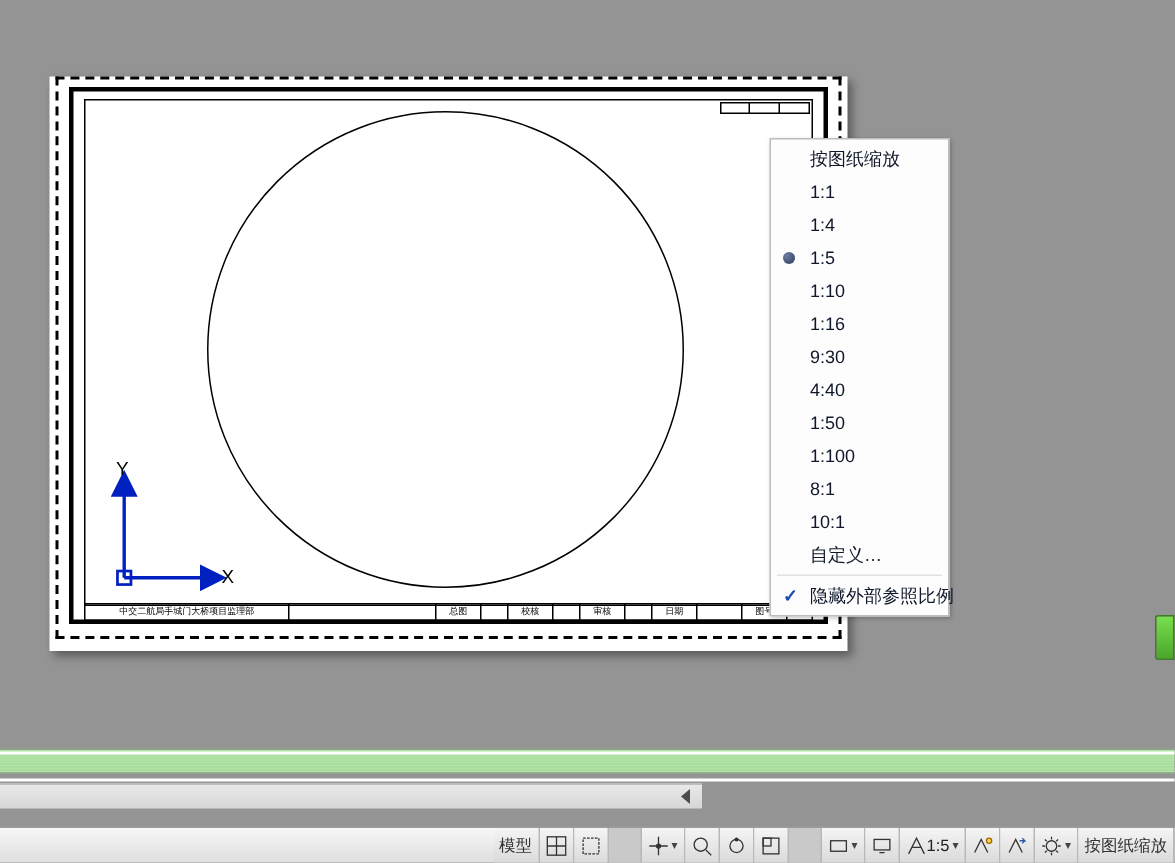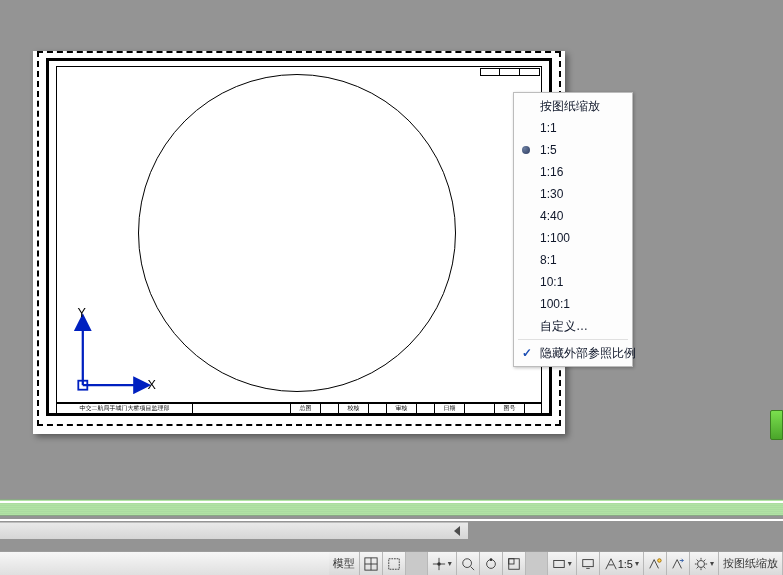--- a/index.html
+++ b/index.html
@@ -229,28 +229,30 @@
     <div class="title-cell" style="width:30px">图号</div>
     <div class="title-cell" style="width:18px"></div>
   </div>
 </div>
 
 <div class="green-strip"></div>
 
 <div class="scale-menu">
   <div class="scale-item">按图纸缩放</div>
   <div class="scale-item">1:1</div>
+  <div class="scale-item">1:4</div>
   <div class="scale-item selected">1:5</div>
+  <div class="scale-item">1:10</div>
   <div class="scale-item">1:16</div>
-  <div class="scale-item">1:30</div>
+  <div class="scale-item">9:30</div>
   <div class="scale-item">4:40</div>
+  <div class="scale-item">1:50</div>
   <div class="scale-item">1:100</div>
   <div class="scale-item">8:1</div>
   <div class="scale-item">10:1</div>
-  <div class="scale-item">100:1</div>
   <div class="scale-item">自定义…</div>
   <div class="scale-sep"></div>
   <div class="scale-item checked">隐藏外部参照比例</div>
 </div>
 
 <div class="green-band"></div>
 <div class="tabs-row">
   <div class="tabs-sep"></div>
   <div class="tabs-sep2"></div>
   <div class="hscroll">

